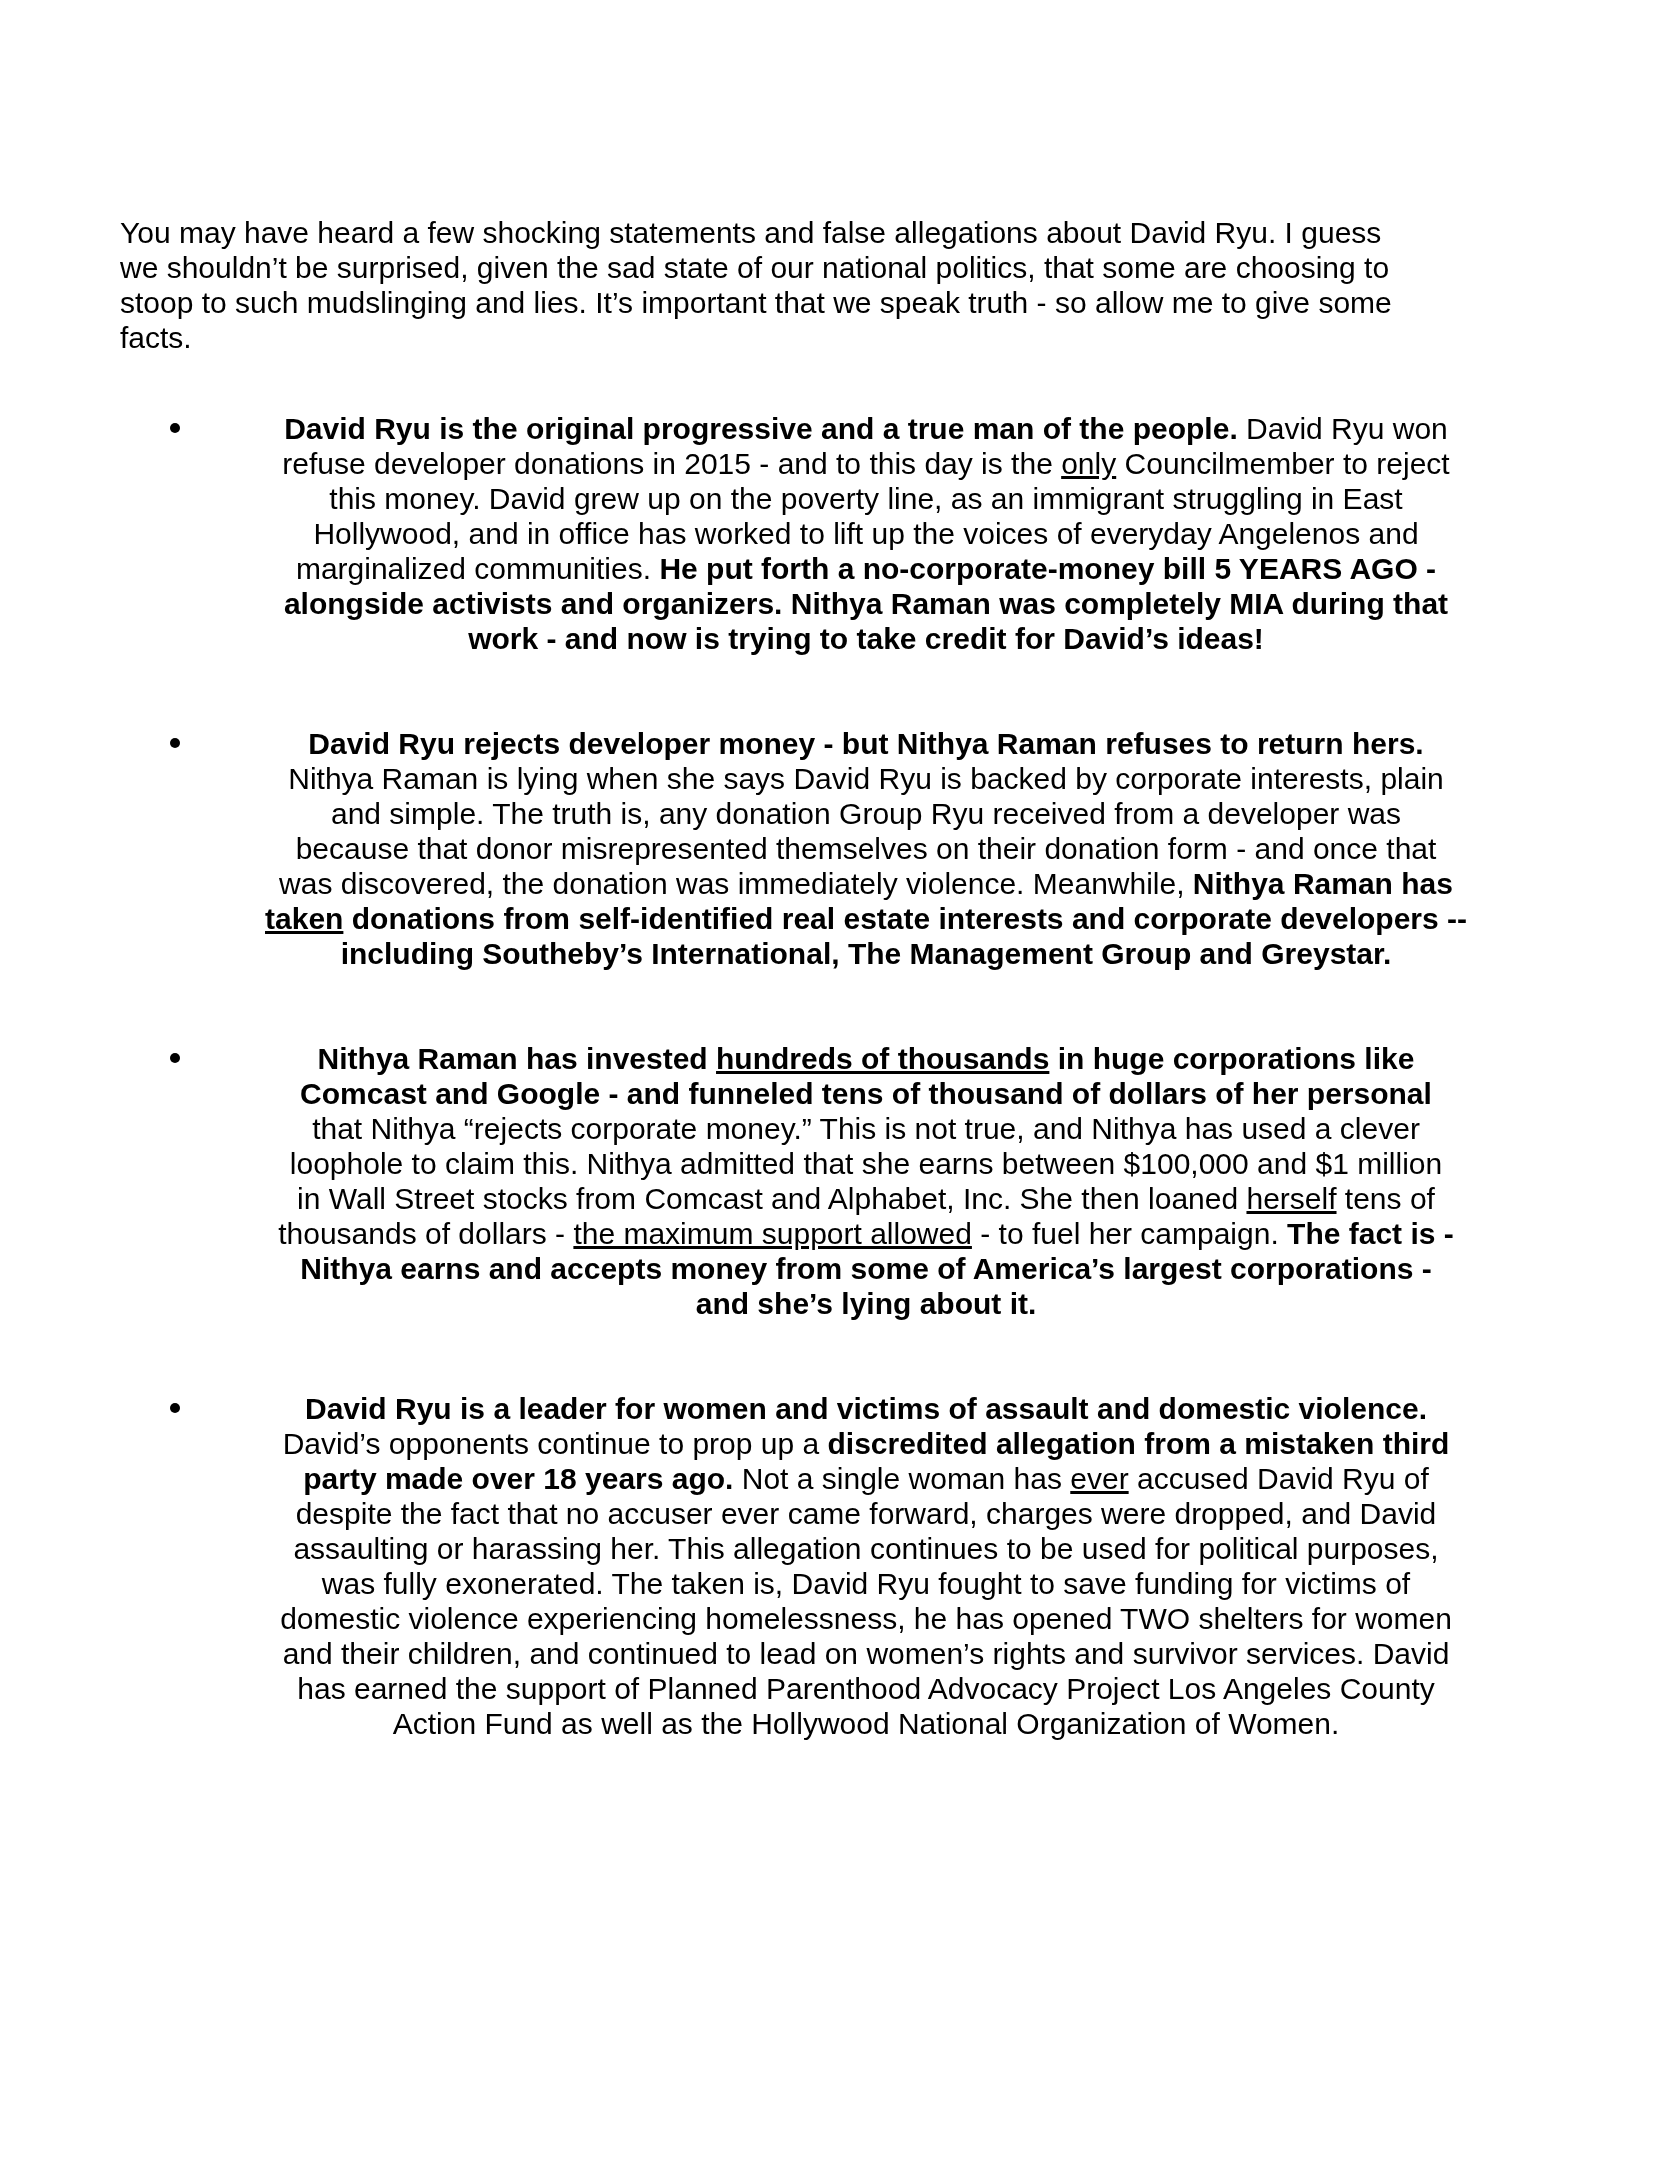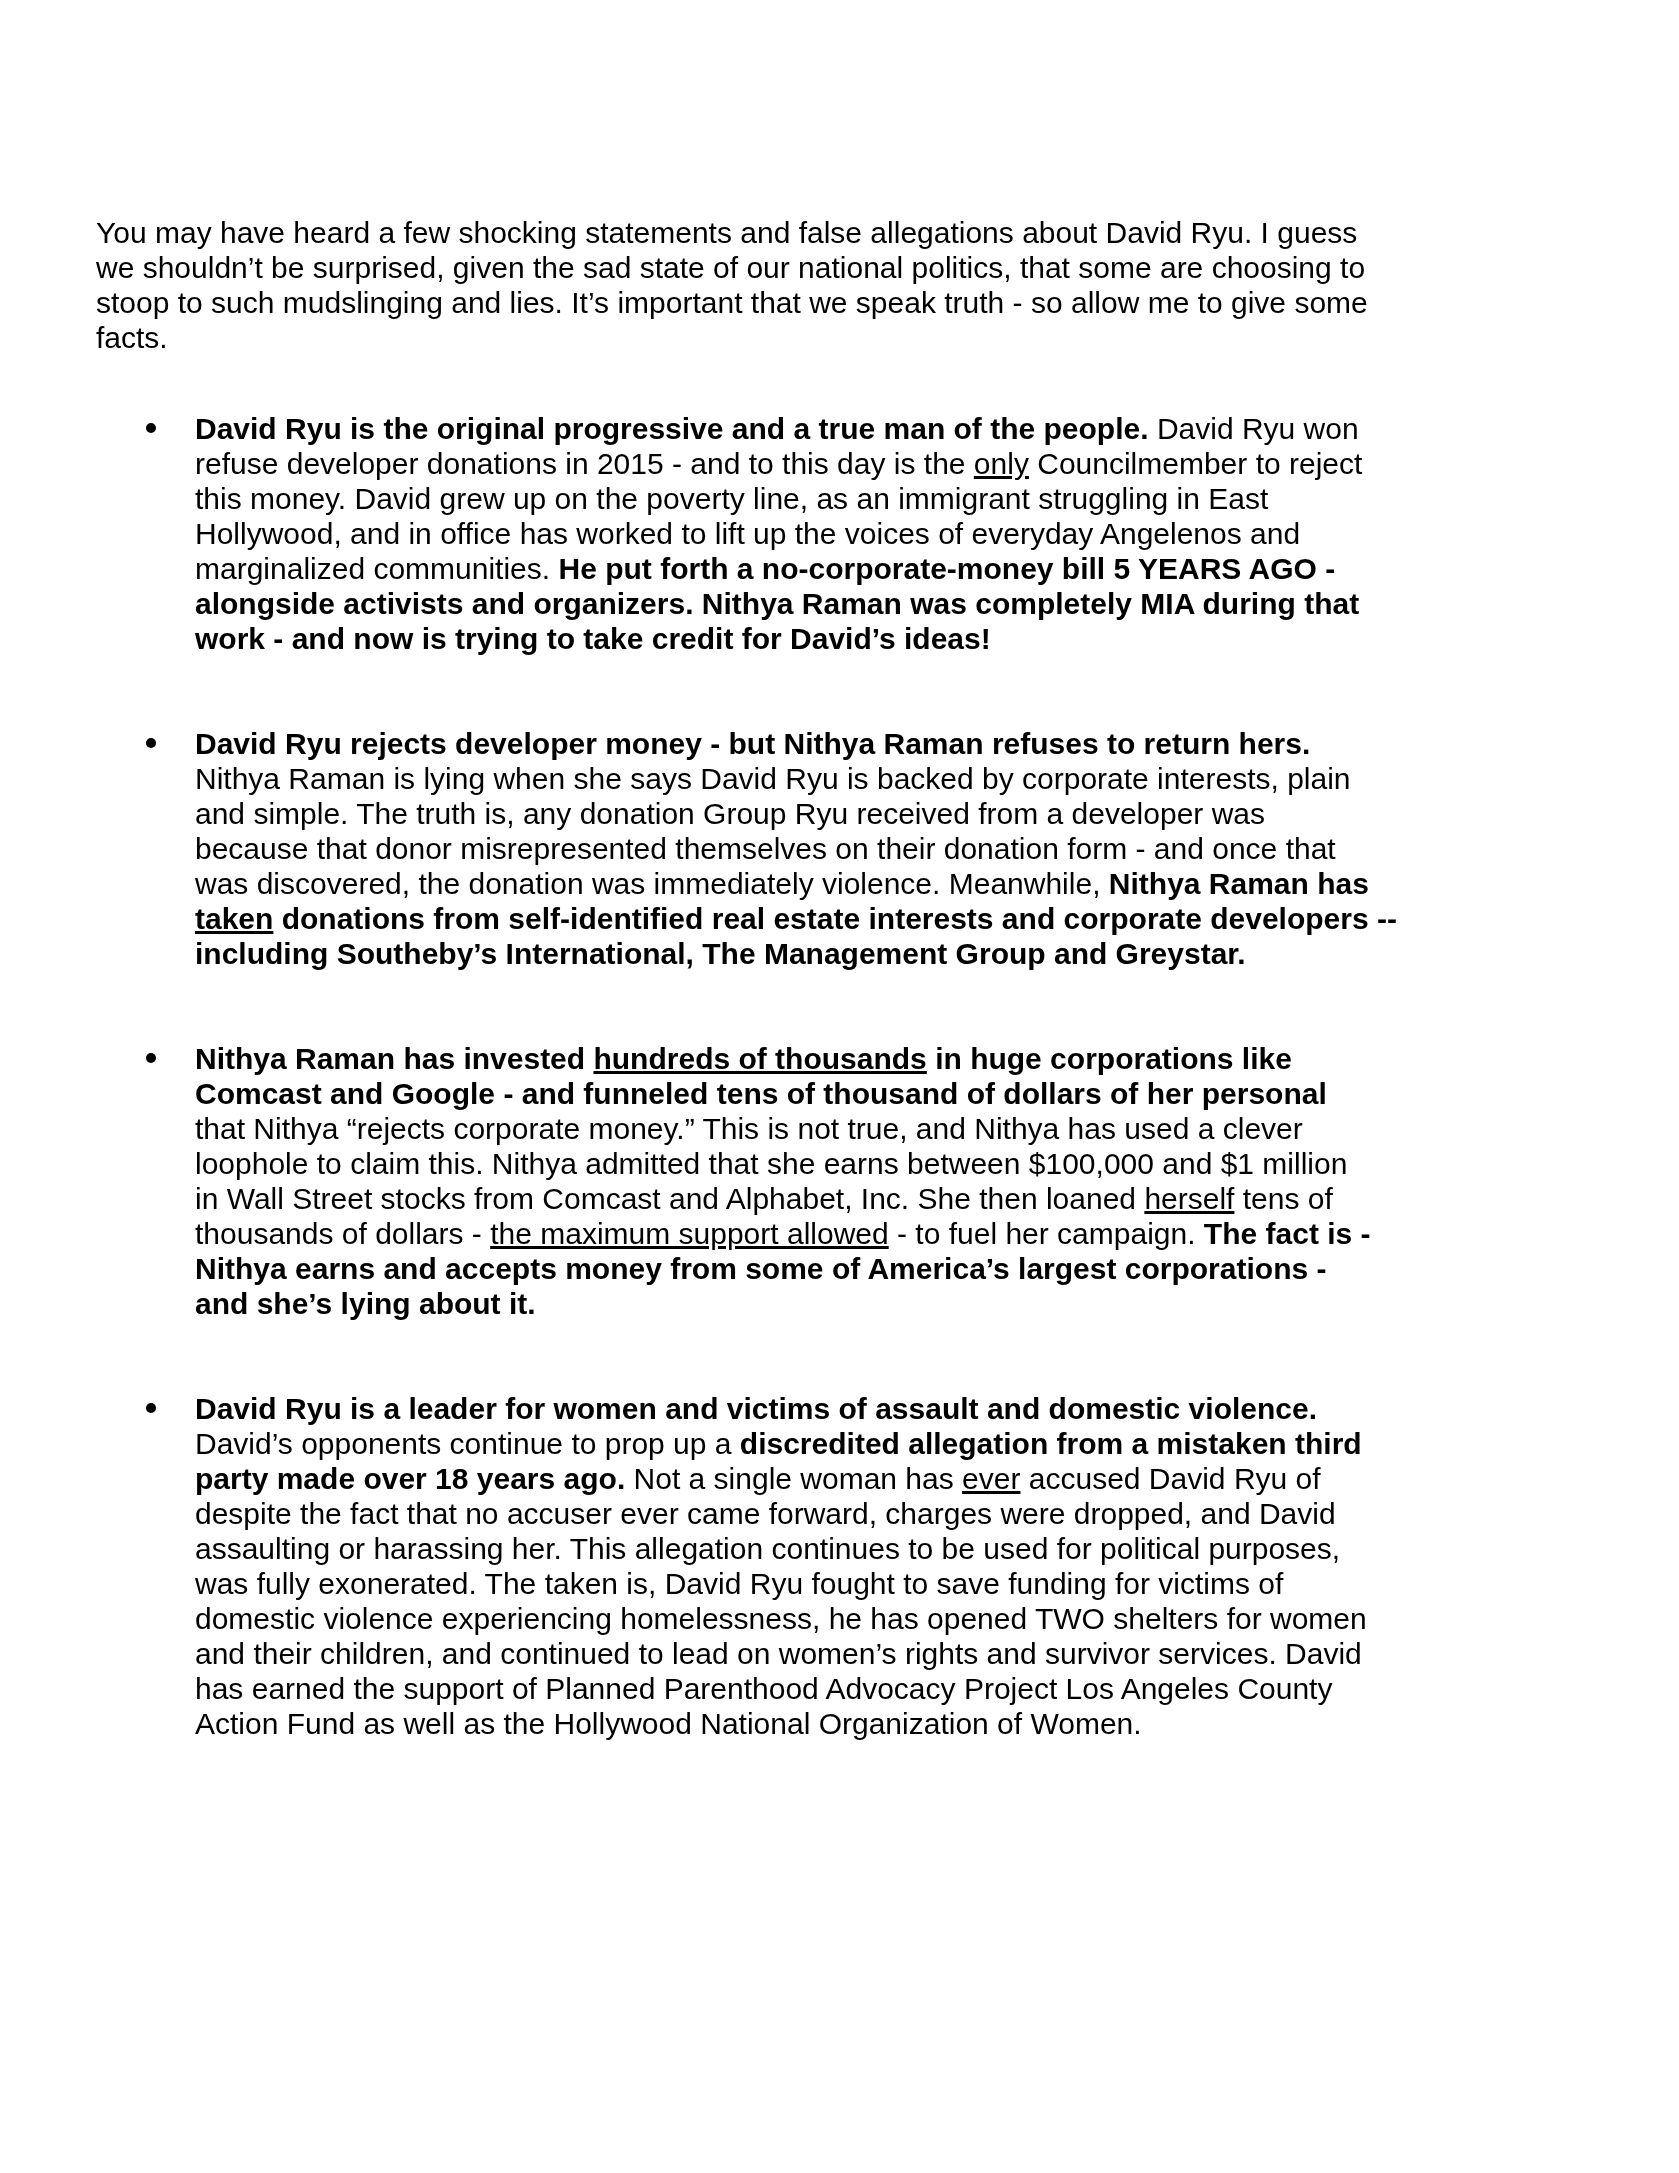--- a/index.html
+++ b/index.html
@@ -10,35 +10,36 @@
   .page {
     position: relative;
     width: 1680px;
     height: 1898px;
     box-sizing: border-box;
     background: #ffffff;
     color: #000000;
     font-family: "Liberation Sans", sans-serif;
     font-size: 30px;
     line-height: 35px;
-    padding: 215px 167px 0 96px;
+    padding: 215px 167px 0 120px;
     overflow: hidden;
   }
   .intro {
     margin: 0 0 56px 0;
   }
   ul.bullets {
     list-style: none;
     margin: 0;
     padding: 0;
   }
   li.bullet {
     position: relative;
     padding-left: 99px;
     margin: 0 0 70px 0;
+    text-align: center;
   }
   li.bullet:last-child {
     margin-bottom: 0;
   }
   li.bullet::before {
     content: "";
     position: absolute;
     left: 50px;
     top: 12px;
     width: 10.2px;

